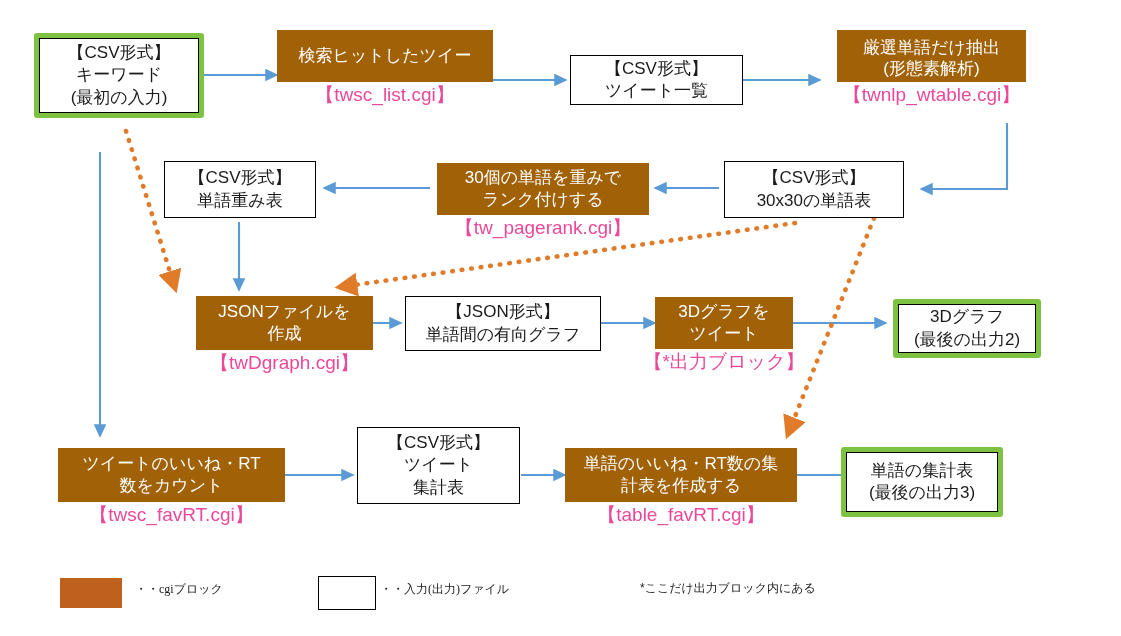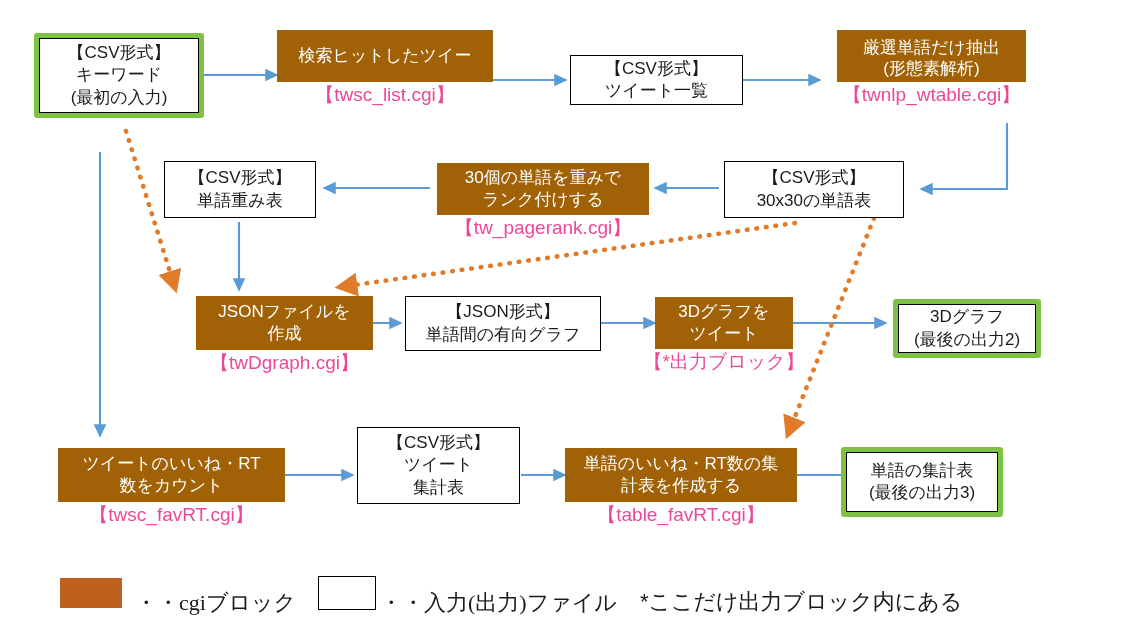--- a/index.html
+++ b/index.html
@@ -56,23 +56,22 @@
 
   
   .legend-swatch-orange{
     position:absolute;background:#C0601F;width:62px;height:30px;
   }
   .legend-swatch-white{
     position:absolute;background:#ffffff;border:1.6px solid #000000;
     width:58px;height:34px;box-sizing:border-box;
   }
   .legend-text{
-    position:absolute;white-space:nowrap;color:#1a1a1a;font-size:22px;
+    position:absolute;white-space:nowrap;color:#1a1a1a;font-size:12px;
     font-family:"Liberation Serif","DejaVu Serif",serif;
-    margin-top:7px;
   }
   .lt2{font-family:"Liberation Sans","DejaVu Sans",sans-serif;}
 </style>
 </head>
 <body>
 
 <div id="canvas">
 
   <svg class="wires" viewBox="0 0 1121 636">
     <defs>

